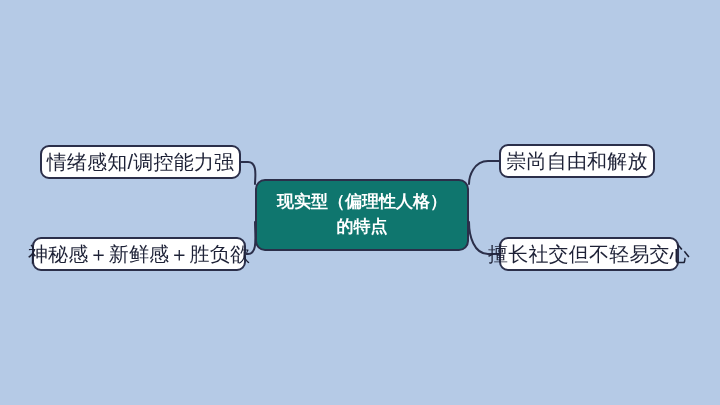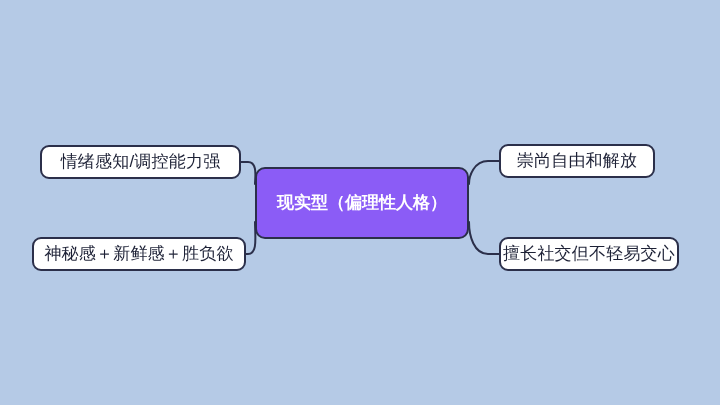--- a/index.html
+++ b/index.html
@@ -38,37 +38,38 @@
     justify-content: center;
     text-align: center;
   }
 
   
   .leaf {
     background: #ffffff;
     border: 2px solid #2b2f4a;
     border-radius: 9px;
     color: #1d2136;
-    font-size: 17px;
+    font-size: 20px;
     line-height: 1.25;
     letter-spacing: 0.2px;
     white-space: nowrap;
     padding: 0 9px;
   }
 
   
   .central {
-    background: #8b5cf6;
+    background: #0f766e;
     border: 2px solid #2b2f4a;
     border-radius: 10px;
     color: #ffffff;
     font-size: 17px;
     font-weight: bold;
     line-height: 1.45;
     padding: 0 14px;
+    margin-top: 12px;
   }
   .central .central-text {
     display: block;
   }
 
   
   #node-central { left: 255px; top: 167px; width: 214px; height: 72px; }
 
   #node-left-1  { left: 40px;  top: 145px; width: 201px; height: 34px; }
   #node-left-2  { left: 16px;  top: 237px; width: 214px; height: 34px; margin-left: 16px; }
@@ -88,20 +89,21 @@
     <path d="M 230 254 L 248 254 C 258 254 255 236 255 222" fill="none" stroke="#2b2f4a" stroke-width="2" stroke-linecap="round"></path>
 
     <path d="M 499 161 L 488 161 C 474 161 469 176 469 184" fill="none" stroke="#2b2f4a" stroke-width="2" stroke-linecap="round"></path>
 
     <path d="M 499 254 L 488 254 C 474 254 469 236 469 222" fill="none" stroke="#2b2f4a" stroke-width="2" stroke-linecap="round"></path>
   </svg>
 
   <div class="node central" id="node-central">
     <div>
       <span class="central-text">现实型（偏理性人格）</span>
+      <span class="central-text">的特点</span>
     </div>
   </div>
 
   <div class="node leaf" id="node-left-1">
     <span>情绪感知/调控能力强</span>
   </div>
 
   <div class="node leaf" id="node-left-2">
     <span>神秘感＋新鲜感＋胜负欲</span>
   </div>

